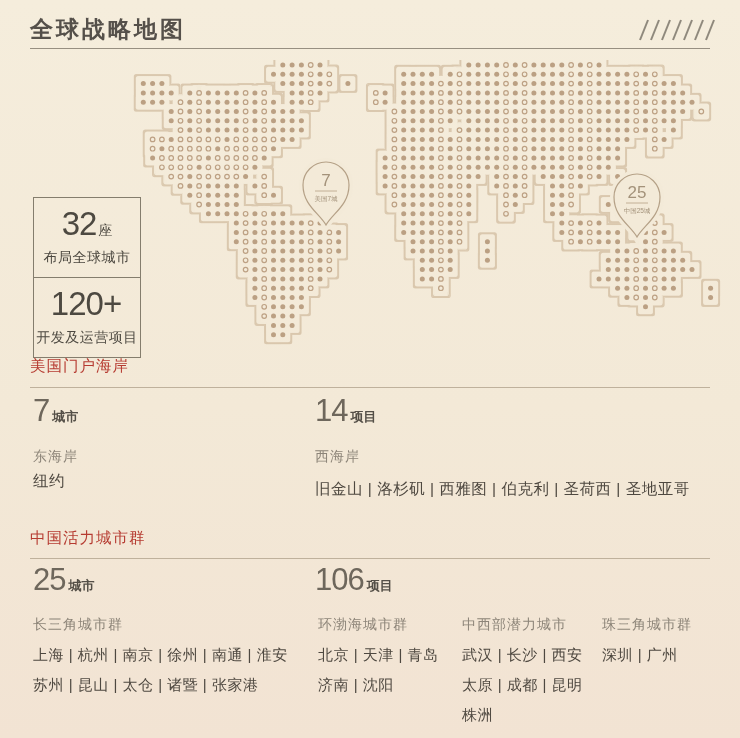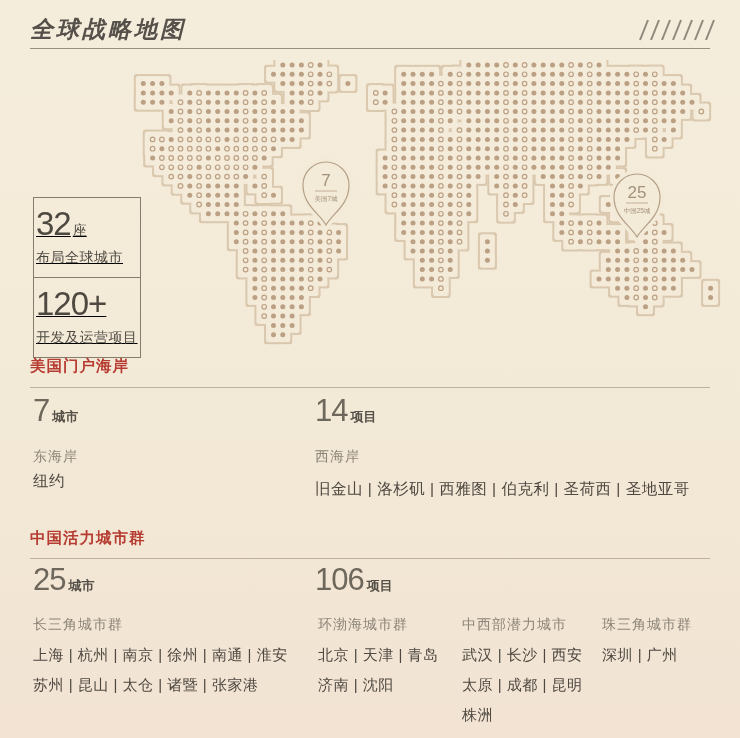--- a/index.html
+++ b/index.html
@@ -1,35 +1,35 @@
 <!DOCTYPE html>
 <html><head>
 <meta charset="utf-8">
 <style>
   html,body{margin:0;padding:0;}
   body{font-family:"Liberation Sans",sans-serif;}
   .page{position:relative;width:740px;height:738px;overflow:hidden;
         background:linear-gradient(180deg,#f5eddc 0%,#f3e9d7 55%,#f2e3d3 100%);}
   
   .page-title{position:absolute;left:30px;top:14px;font-size:23px;font-weight:bold;
-              color:#55504a;letter-spacing:3px;margin:0;font-style:italic;}
+              color:#55504a;letter-spacing:3px;margin:0;}
   .slashes{position:absolute;left:638px;top:16px;}
   .title-rule{position:absolute;left:30px;top:48px;width:680px;border-top:1.6px solid #978f81;}
   
   .map-wrap{position:absolute;left:128px;top:60px;width:604px;height:294px;}
   
   .stats-box{position:absolute;left:33px;top:197px;width:106px;border:1px solid #847d6d;}
-  .stat-cell{text-align:left;padding:9px 2px 10px;text-decoration:underline;}
+  .stat-cell{text-align:center;padding:9px 2px 10px;}
   .stat-cell + .stat-cell{border-top:1px solid #847d6d;}
   .stat-top{line-height:34px;white-space:nowrap;}
   .stat-num{font-size:33px;color:#4d4941;letter-spacing:-1px;}
   .stat-unit{font-size:14px;color:#4d4941;margin-left:2px;}
   .stat-label{font-size:14px;color:#4d4941;margin-top:2px;letter-spacing:.5px;white-space:nowrap;}
   
-  .sec-title{position:absolute;left:30px;font-size:15.5px;font-weight:bold;color:#b63b31;
+  .sec-title{position:absolute;left:30px;font-size:15.5px;font-weight:normal;color:#b63b31;
              letter-spacing:1px;}
   .sec-rule{position:absolute;left:30px;width:680px;border-top:1px solid #bfb19c;}
   .count{position:absolute;white-space:nowrap;}
   .count .big-num{font-size:31px;color:#6e675c;letter-spacing:-1px;}
   .count .num-unit{font-size:13px;font-weight:bold;color:#544f47;margin-left:3px;margin-top:36px;}
   .coast-label,.cluster-label{font-size:14px;color:#8c8478;letter-spacing:1px;}
   .city-line{font-size:15.5px;color:#4e4840;line-height:30px;white-space:nowrap;letter-spacing:.5px;}
   .col{position:absolute;}
   .cluster .city-line{font-size:15px;}
   .cluster .cluster-label{margin-bottom:6px;}

